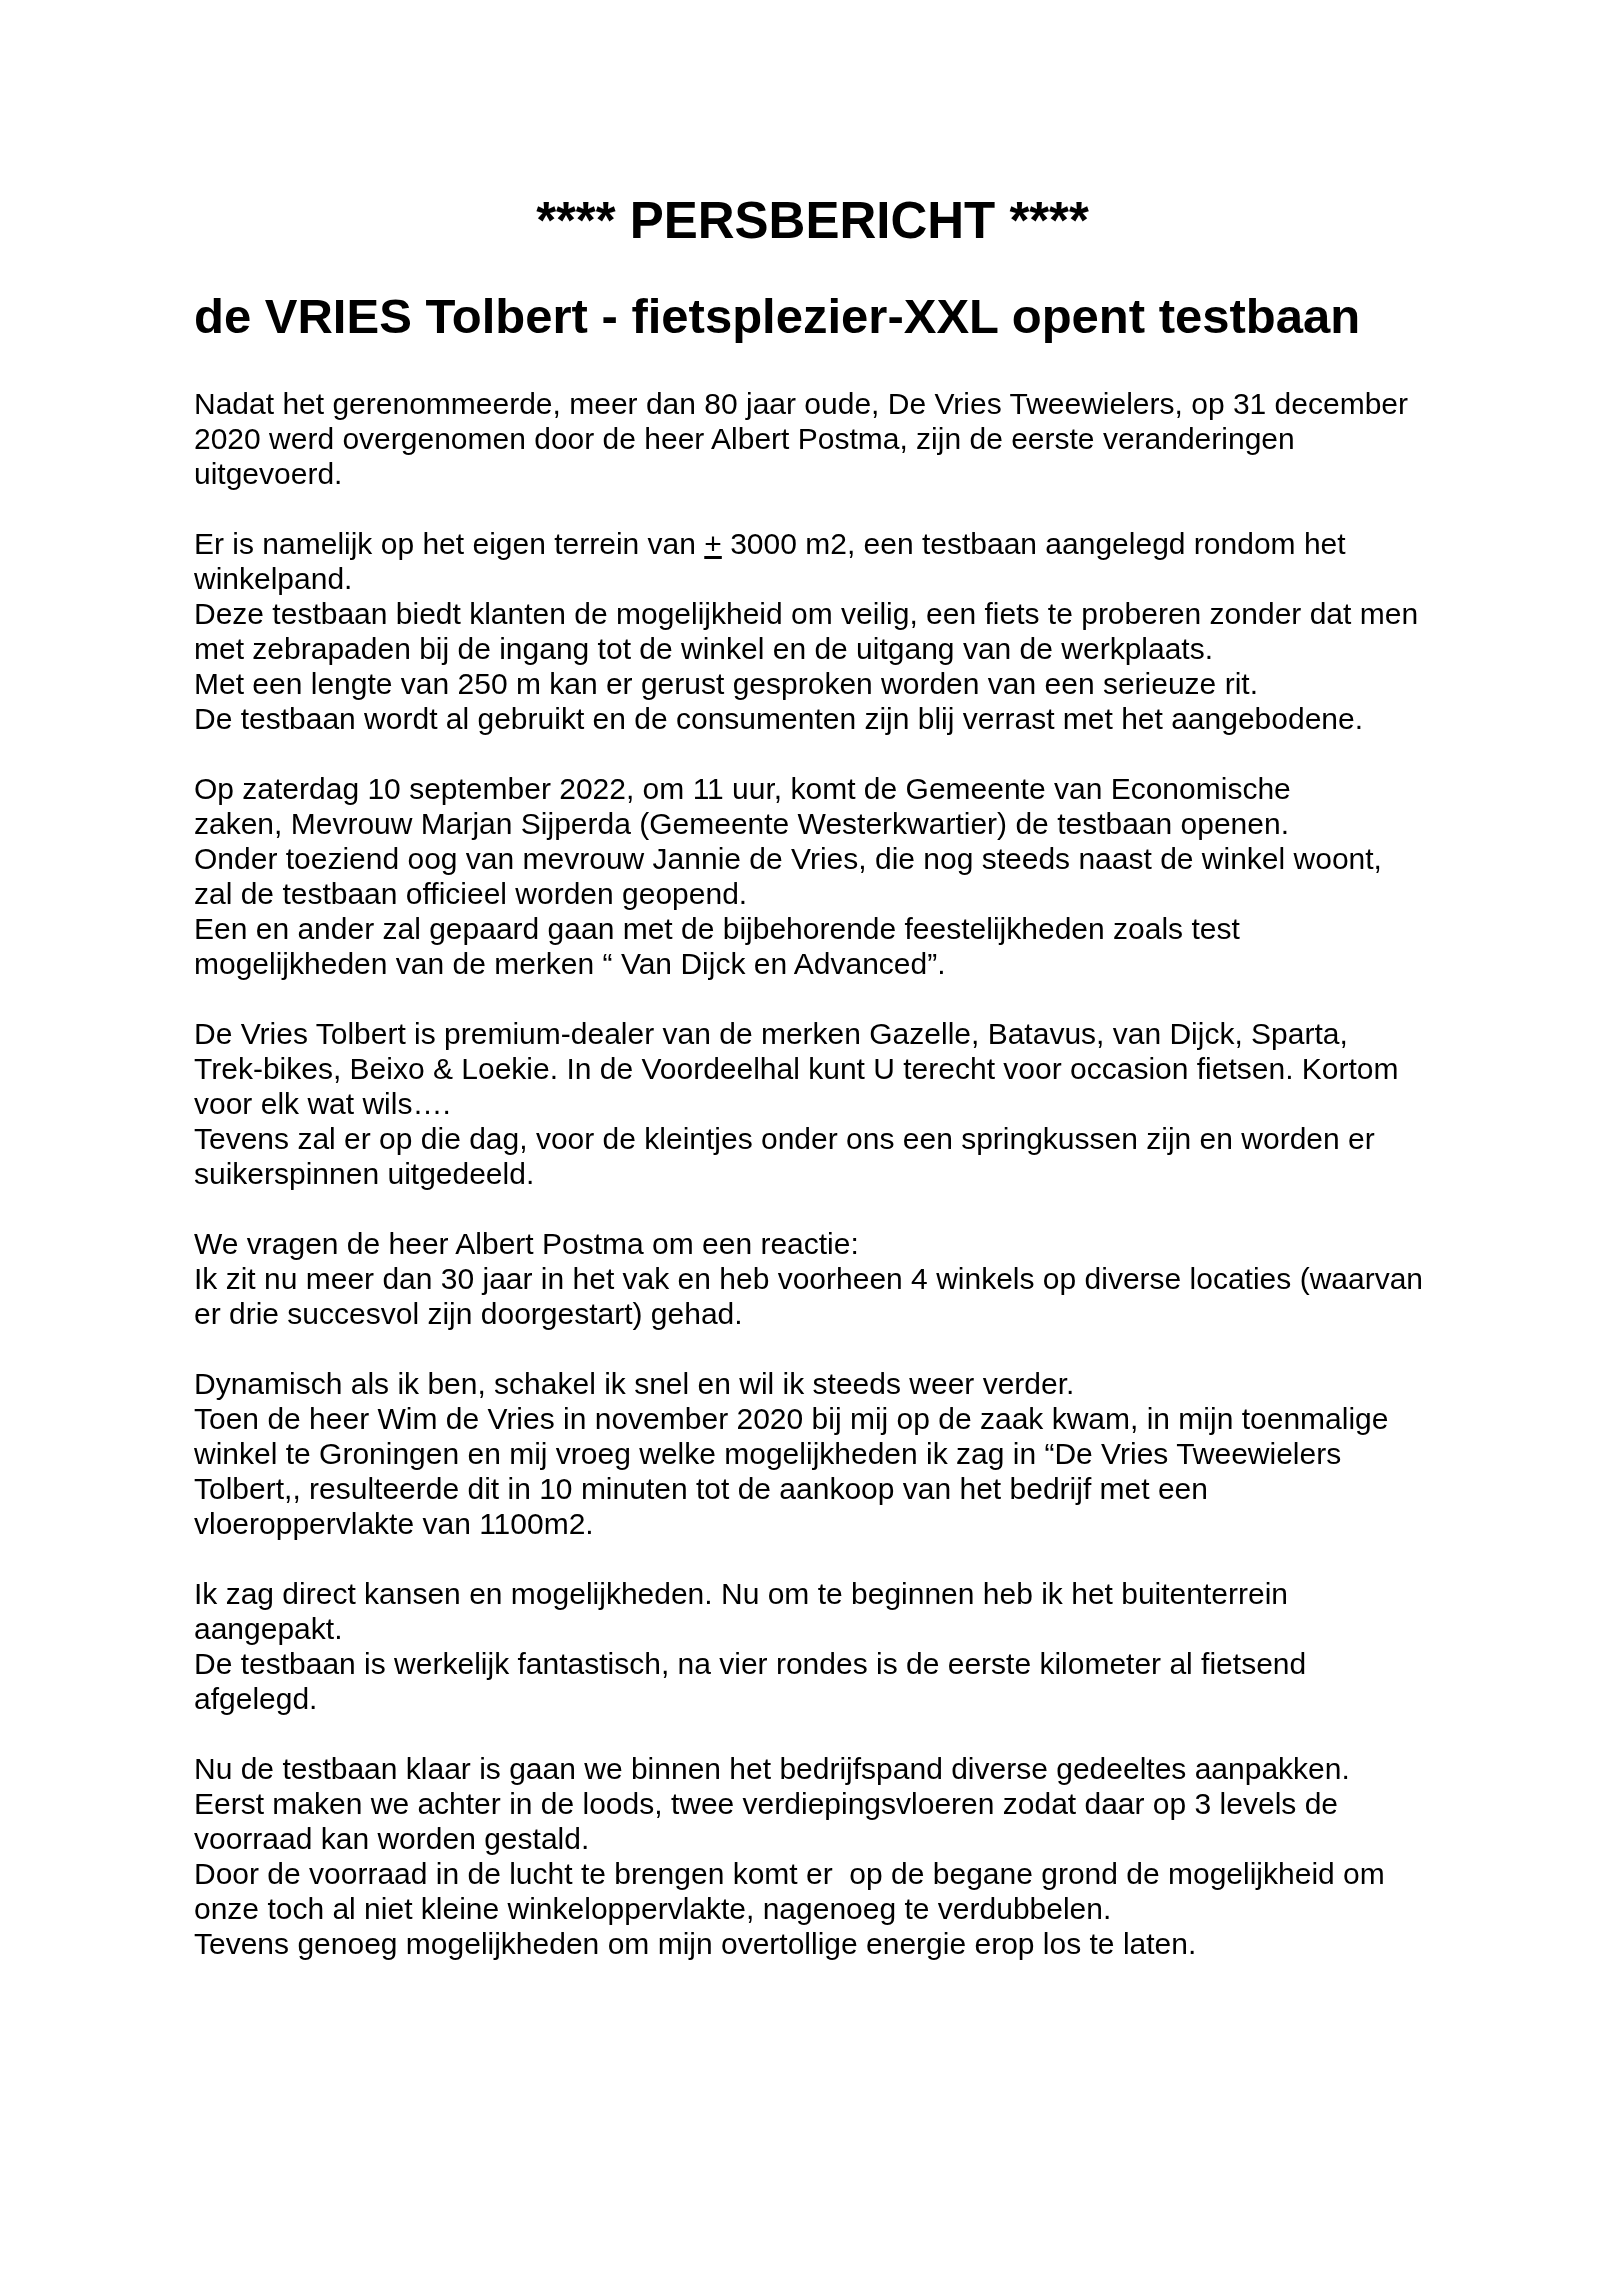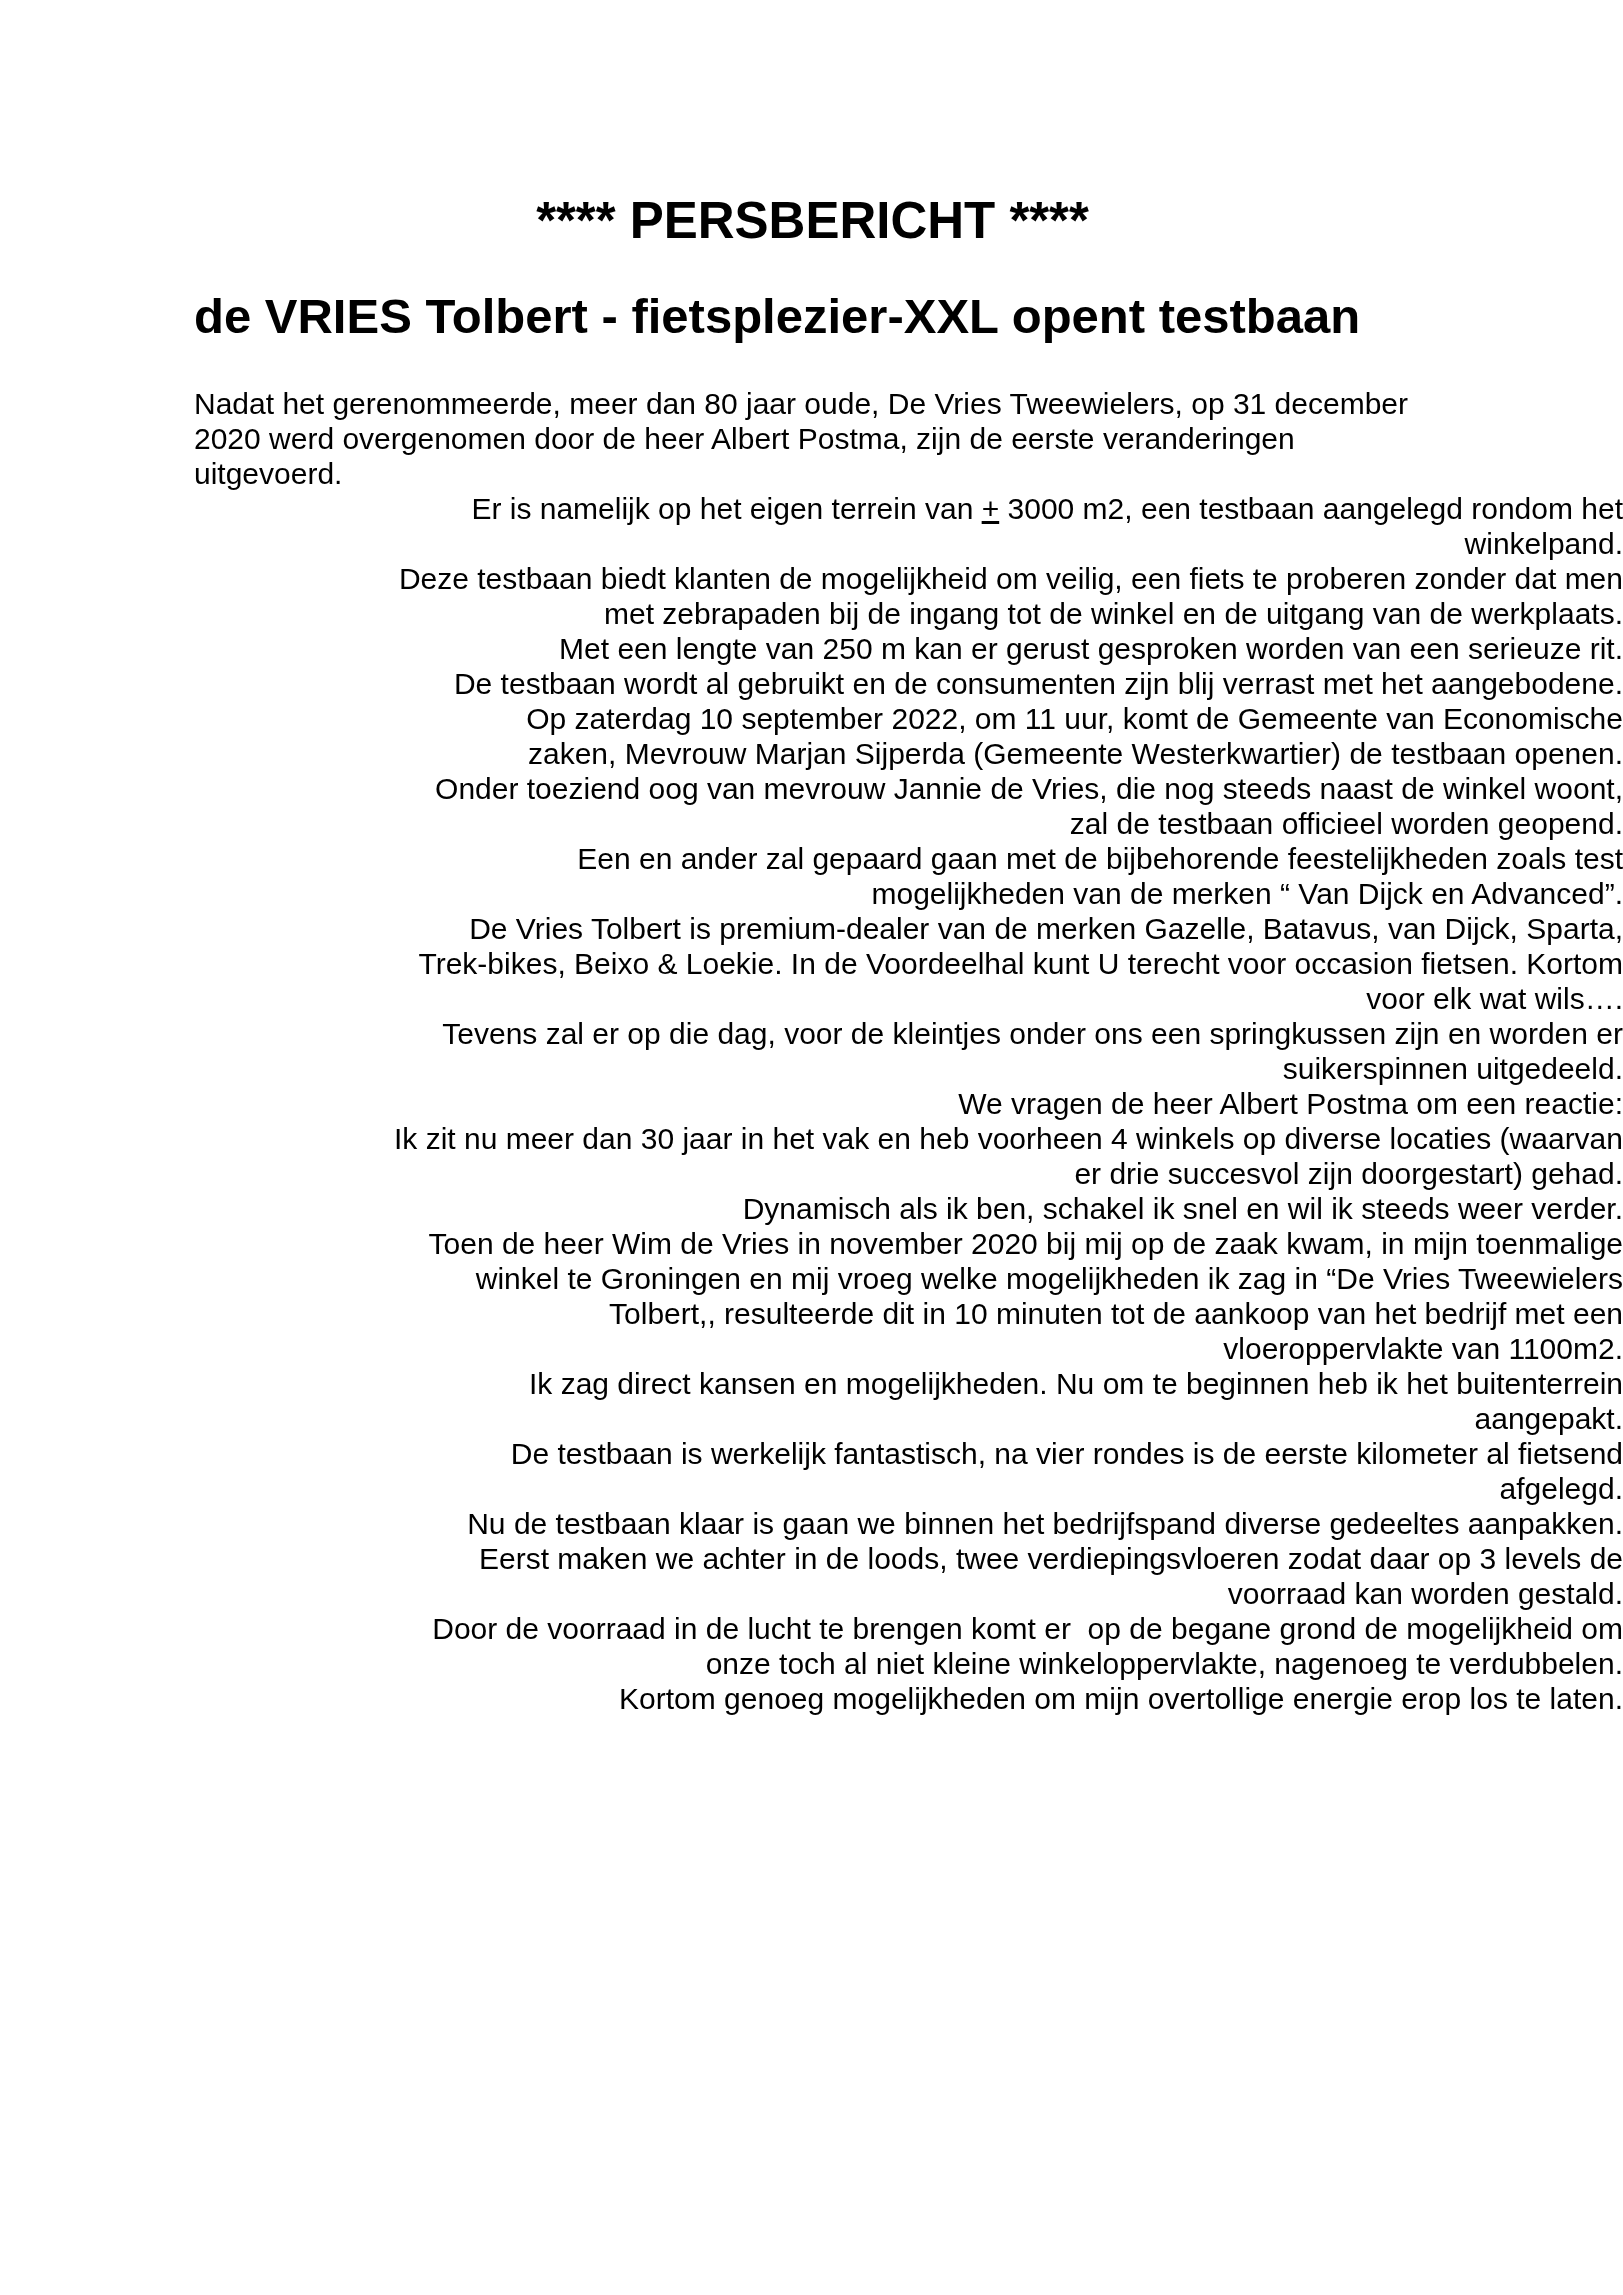--- a/index.html
+++ b/index.html
@@ -34,21 +34,21 @@
     font-size: 49px;
     line-height: 57px;
     white-space: pre;
   }
   .body-text {
     margin: 41px 0 0 194px;
     font-size: 30px;
     line-height: 35px;
   }
   .block + .block {
-    text-align: right;
+    margin-top: 35px;
   }
   .line {
     white-space: pre;
     min-height: 35px;
   }
   .bold {
     font-weight: normal;
   }
   .u {
     text-decoration: underline;
@@ -117,18 +117,18 @@
       <div class="line">De testbaan is werkelijk fantastisch, na vier rondes is de eerste kilometer al fietsend</div>
       <div class="line">afgelegd.</div>
     </div>
 
     <div class="block">
       <div class="line">Nu de testbaan klaar is gaan we binnen het bedrijfspand diverse gedeeltes aanpakken.</div>
       <div class="line">Eerst maken we achter in de loods, twee verdiepingsvloeren zodat daar op 3 levels de</div>
       <div class="line">voorraad kan worden gestald.</div>
       <div class="line">Door de voorraad in de lucht te brengen komt er  op de begane grond de mogelijkheid om</div>
       <div class="line">onze toch al niet kleine winkeloppervlakte, nagenoeg te verdubbelen.</div>
-      <div class="line">Kortom genoeg mogelijkheden om mijn overtollige energie erop los te laten.</div>
+      <div class="line">Tevens genoeg mogelijkheden om mijn overtollige energie erop los te laten.</div>
     </div>
 
   </div>
 </div>
 
 
 </body></html>

